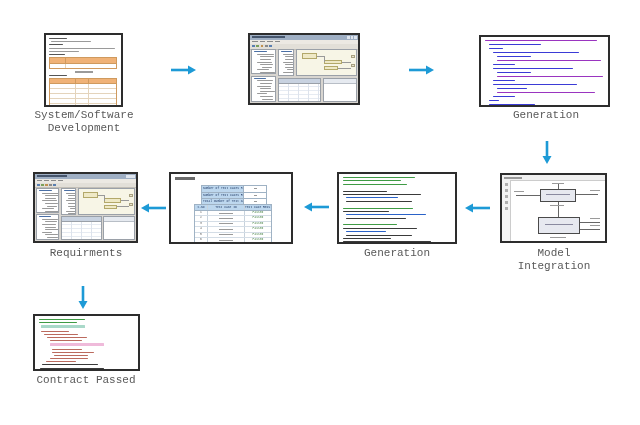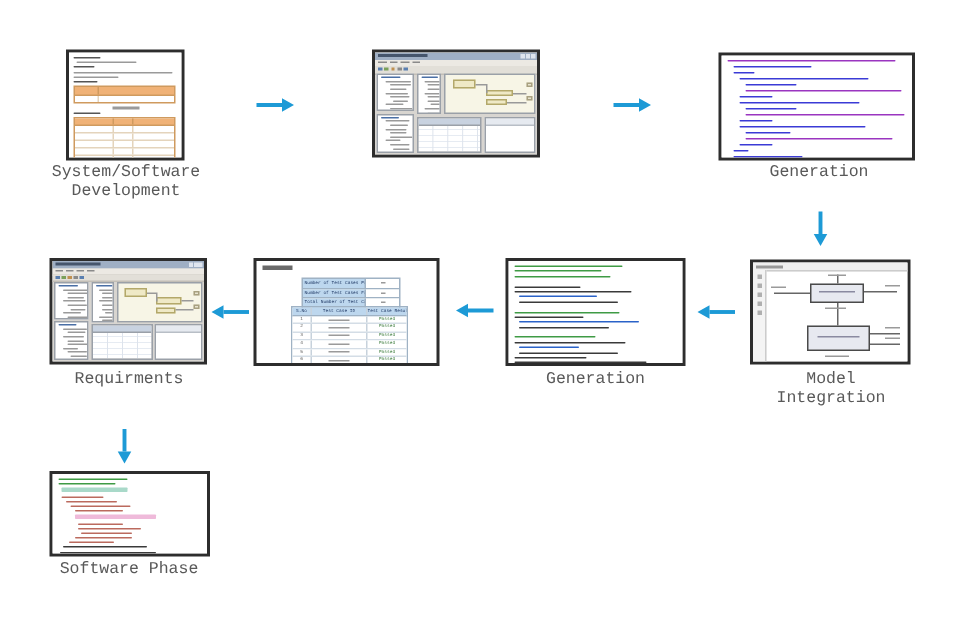--- a/index.html
+++ b/index.html
@@ -511,21 +511,21 @@
           <div class="cl" style="margin-left: 14px; width: 30px; height: 1px; margin-bottom: 2.2px; background: rgb(187, 106, 94);"></div>
           <div class="cl" style="margin-left: 14px; width: 42px; height: 1px; margin-bottom: 2.2px; background: rgb(187, 106, 94);"></div>
           <div class="cl" style="margin-left: 16px; width: 34px; height: 1px; margin-bottom: 2.2px; background: rgb(187, 106, 94);"></div>
           <div class="cl" style="margin-left: 12px; width: 38px; height: 1px; margin-bottom: 2.2px; background: rgb(187, 106, 94);"></div>
           <div class="cl" style="margin-left: 8px; width: 30px; height: 1px; margin-bottom: 2.2px; background: rgb(187, 106, 94);"></div>
           <div class="cl" style="margin-left: 4px; width: 56px; height: 1px; margin-bottom: 2.2px; background: rgb(58, 58, 58);"></div>
           <div class="cl" style="margin-left: 2px; width: 64px; height: 1px; margin-bottom: 2.2px; background: rgb(58, 58, 58);"></div>
         </div>
     </div>
     <figcaption class="nlabel" style="left:16px;top:374px;">
-      <div>Software Phase</div>
+      <div>Contract Passed</div>
     </figcaption>
   </figure>
 
   <div class="arrow" style="left:169px;top:63px;">
     <svg width="28" height="12">
         <line x1="2" y1="6" x2="19" y2="6" stroke="#1d9ad6" stroke-width="2.6"></line>
         <polygon points="19,1.5 27,6 19,10.5" fill="#1d9ad6"></polygon>
       </svg>
   </div>
   <div class="arrow" style="left:407px;top:63px;">

